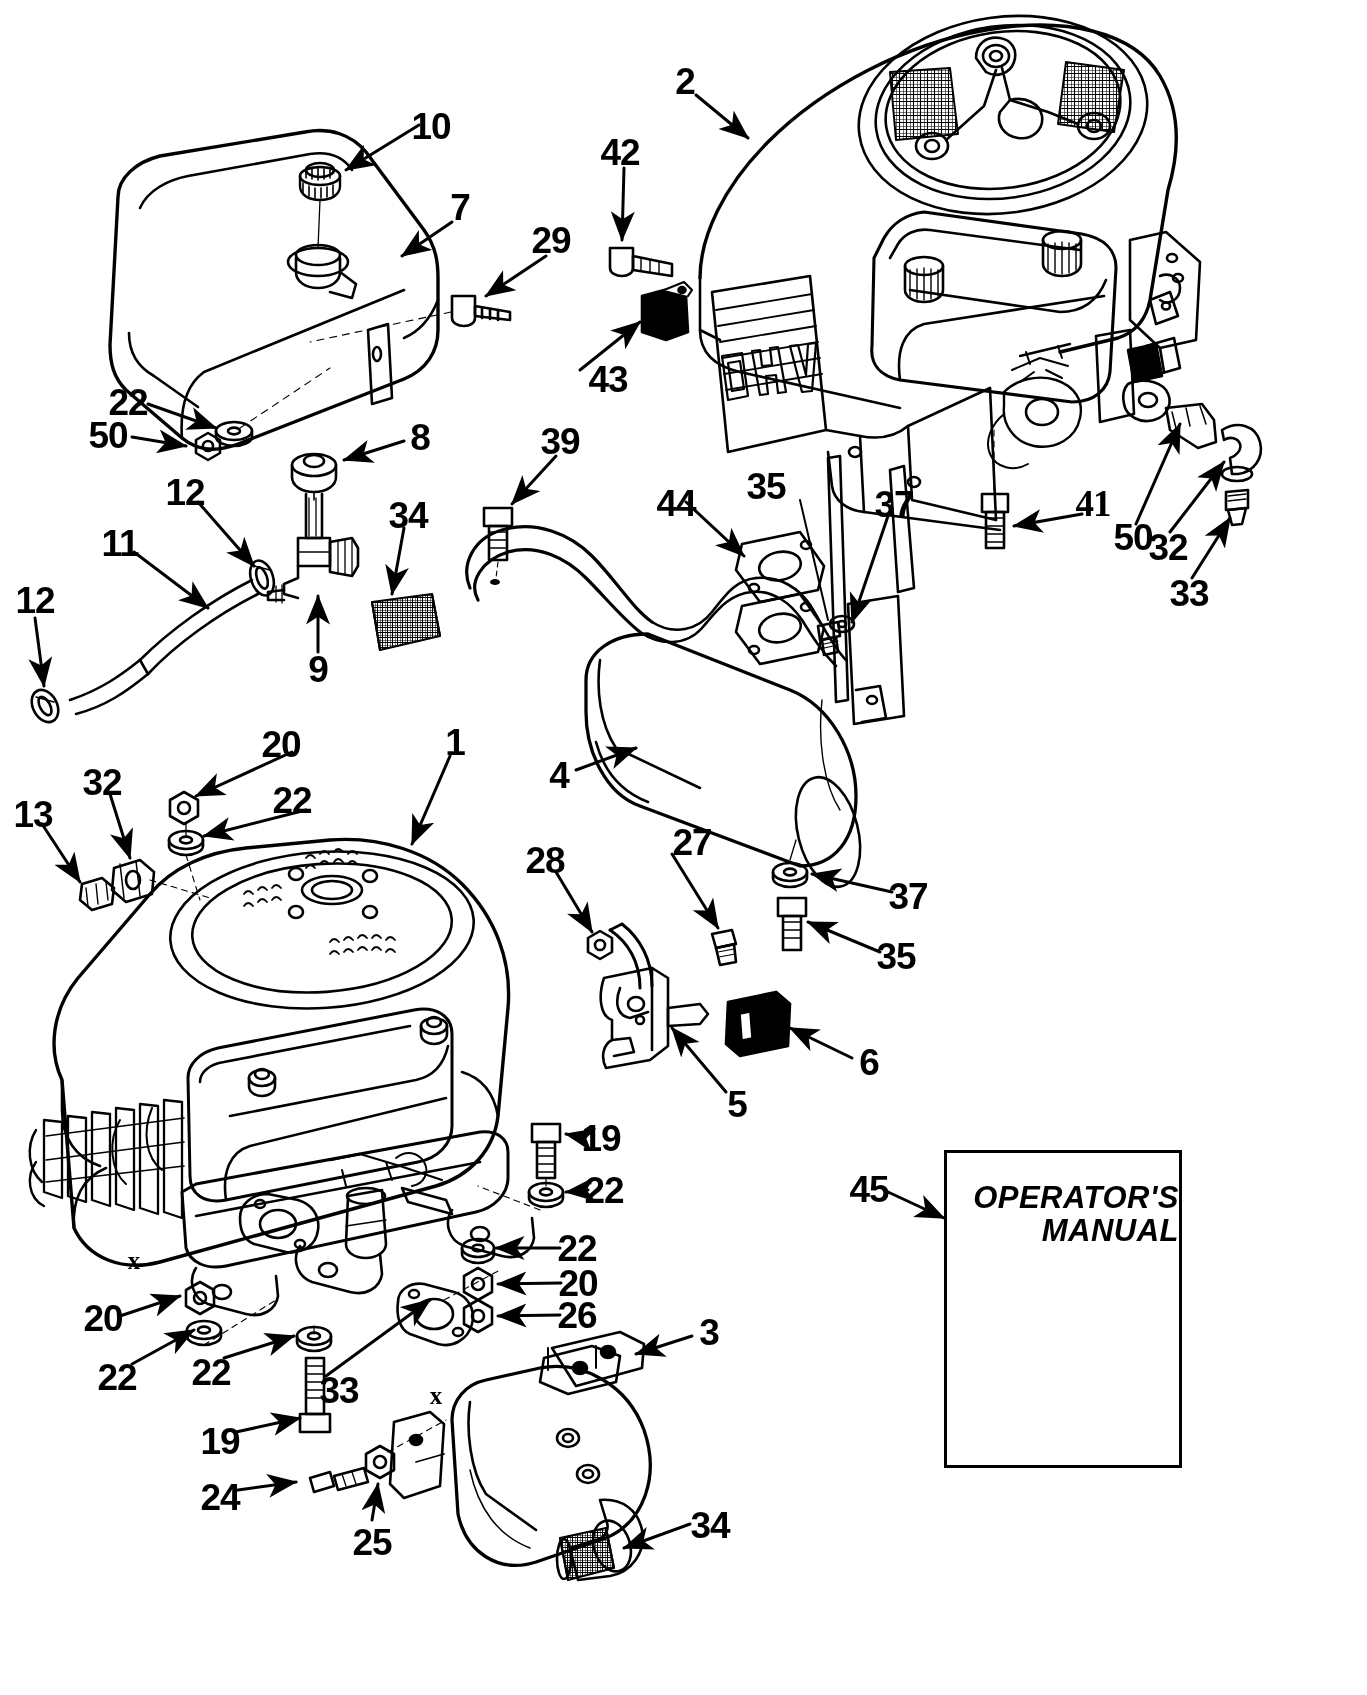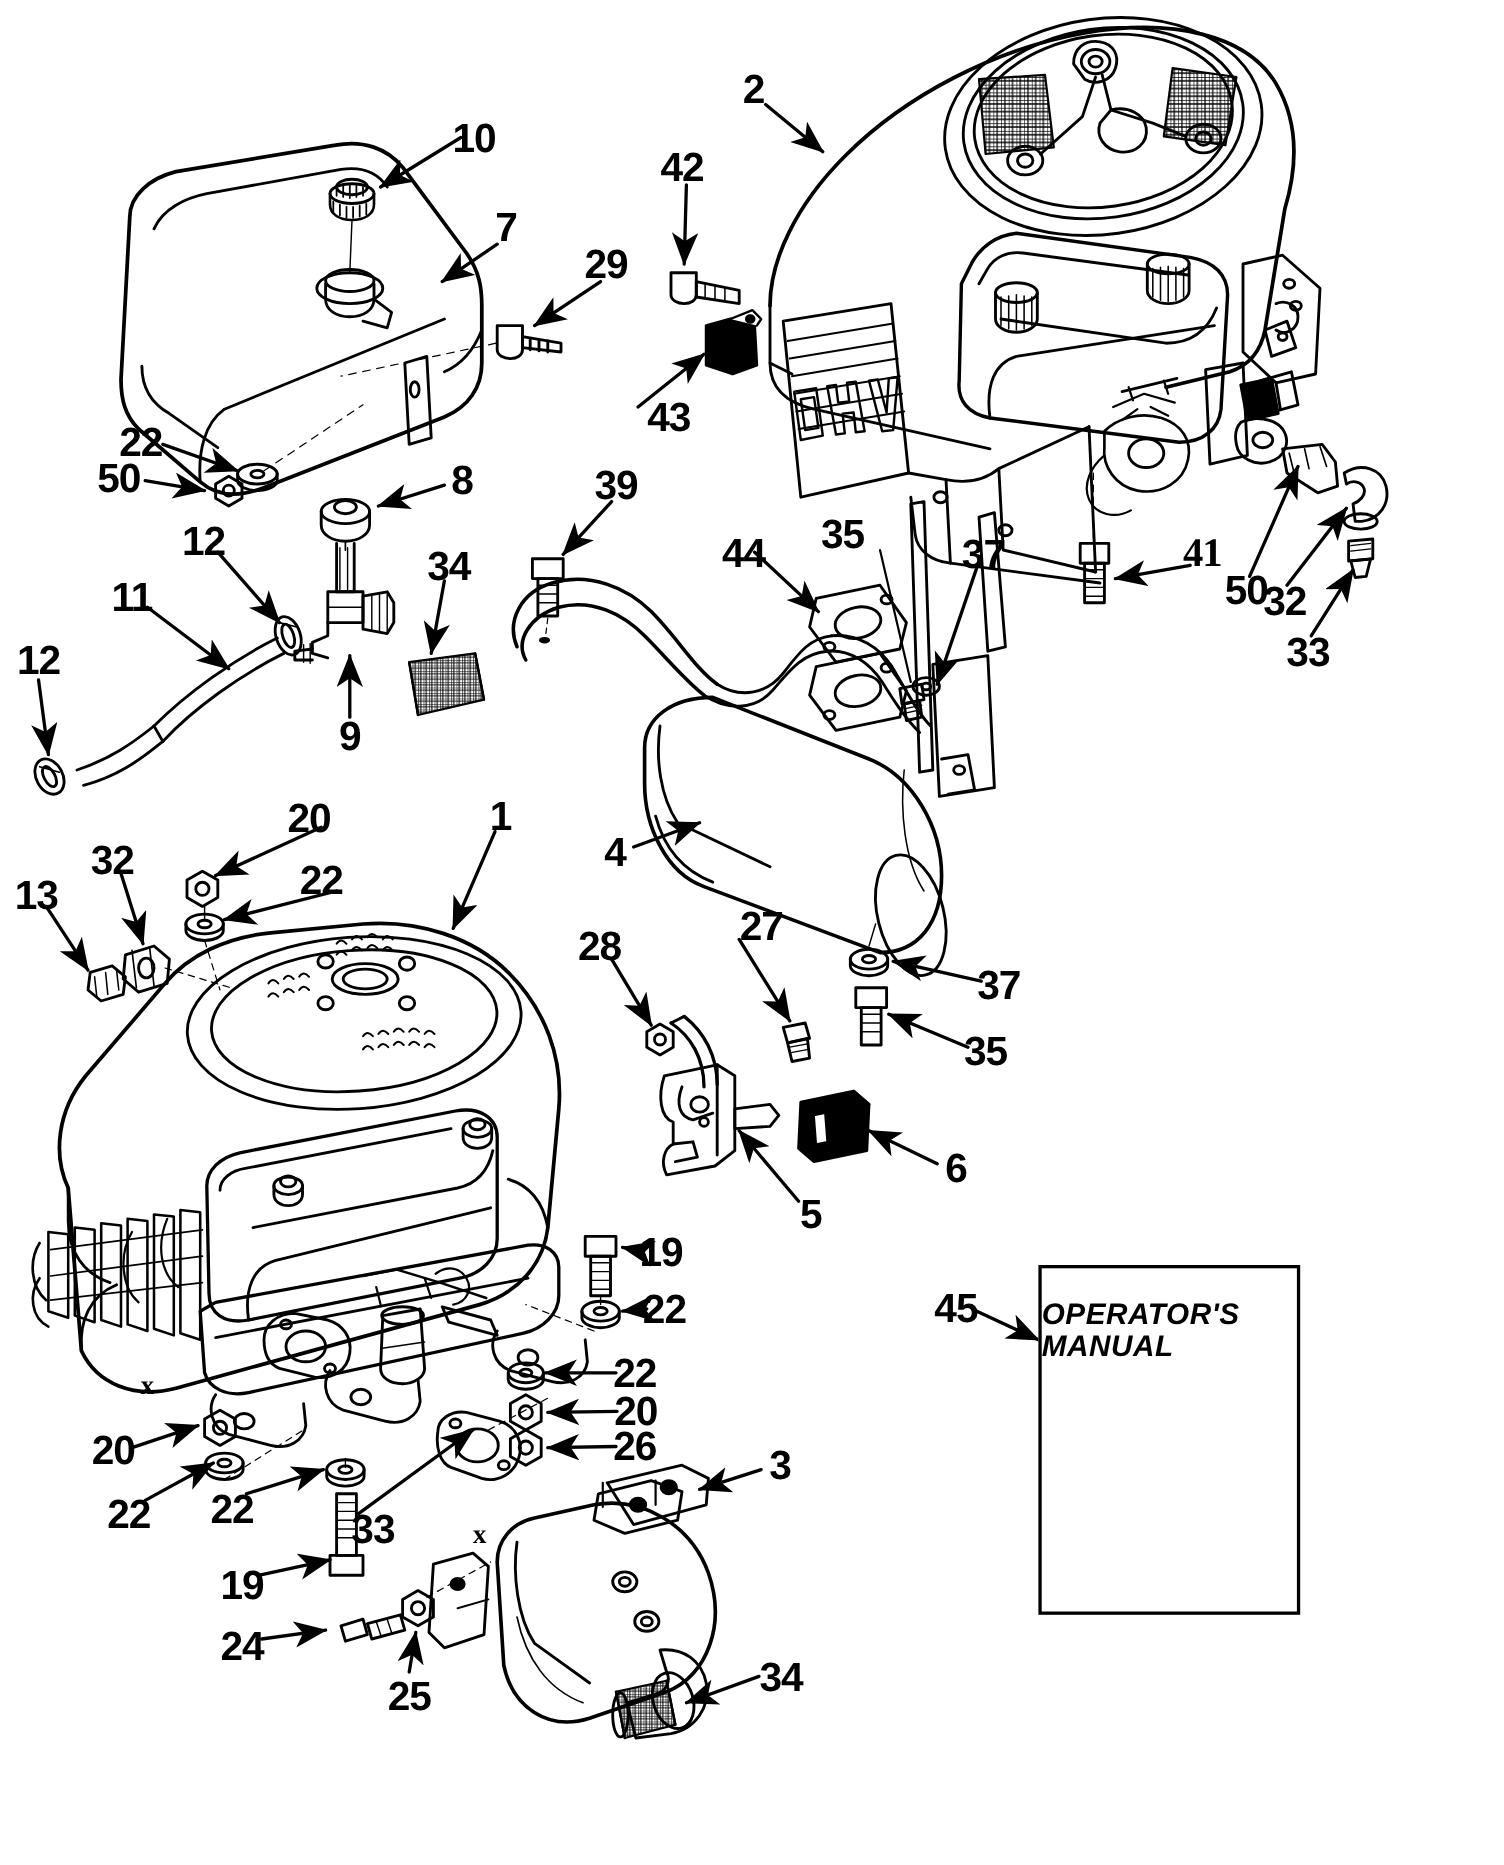--- a/index.html
+++ b/index.html
@@ -38,25 +38,25 @@
     position:absolute;
     left:944px; top:1150px;
     width:238px; height:318px;
     background:#ffffff;
     border:3px solid #000000;
     box-sizing:border-box;
   }
   #manual-title{
     position:absolute;
     left:0; right:0; top:28px;
-    text-align:left;
+    text-align:right;
     font-family:"Liberation Sans", sans-serif;
     font-weight:bold;
     font-style:italic;
-    font-size:27px;
+    font-size:31px;
     line-height:1.08;
     letter-spacing:0.5px;
     color:#000;
   }
   #manual-title .l2{display:block;}
 </style>
 </head>
 <body>
 
 <div id="sheet">

